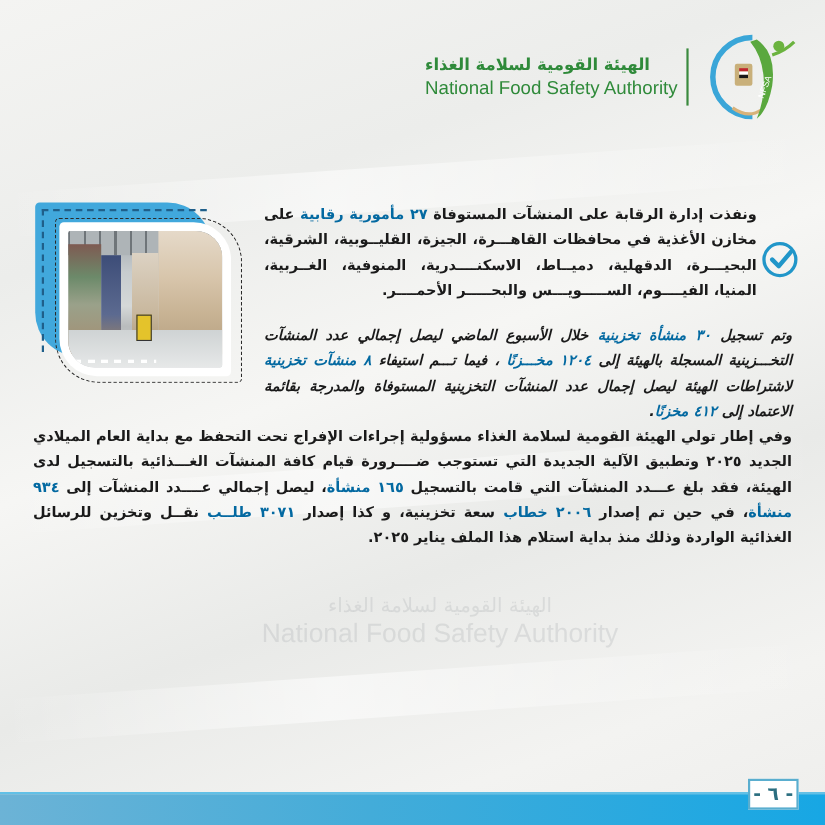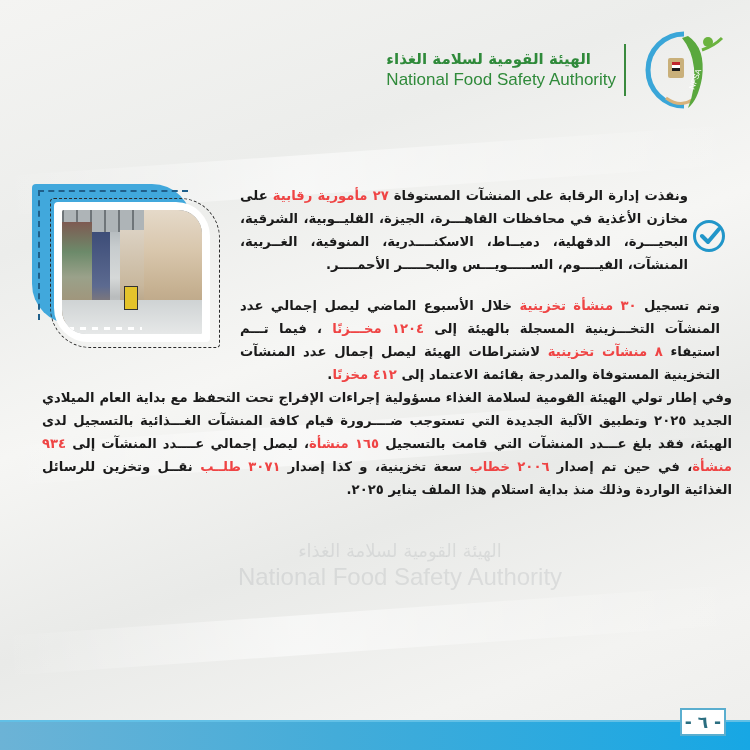--- a/index.html
+++ b/index.html
@@ -77,23 +77,23 @@
     border: 3px solid #2196c9; border-radius: 50%;
   }
   .check svg { position: absolute; left: 3px; top: 2px; }
   
   .body-text {
     position: absolute; direction: rtl; text-align: justify;
     font-family: "DejaVu Sans", sans-serif; font-size: 13.2px; line-height: 23px;
     color: #1a1a1a; font-weight: bold;
   }
   .p1 { right: 62px; top: 184px; width: 448px; }
-  .p2 { right: 30px; top: 294px; width: 690px; }
-  .p3 { right: 18px; top: 386px; width: 690px; }
-  .hl { color: #ef4444; font-weight: bold; }
+  .p2 { right: 30px; top: 294px; width: 690px; font-style: italic; }
+  .p3 { right: 30px; top: 386px; width: 690px; }
+  .hl { color: #0369a1; font-weight: bold; }
   .body-text p { text-align-last: right; }
   
   .watermark {
     position: absolute; left: 200px; top: 540px; width: 400px; text-align: center;
     color: rgba(150,155,160,0.22);
   }
   .wm-ar { font-size: 18px; direction: rtl; }
   .wm-en { font-family: "Liberation Sans", sans-serif; font-size: 24px; margin-top: 2px; }
   
   .footer-bar {
@@ -157,21 +157,21 @@
 </div>
 
 <div class="check">
   <svg width="22" height="22" viewBox="0 0 22 22">
     <path d="M3 11 L9 17 L20 4" fill="none" stroke="#2196c9" stroke-width="4" stroke-linecap="round" stroke-linejoin="round"></path>
   </svg>
 </div>
 
 <div class="body-text p1">
   <p>
-    <span>ونفذت إدارة الرقابة على المنشآت المستوفاة </span><span class="hl">٢٧ مأمورية رقابية</span><span> على مخازن الأغذية في محافظات القاهـــرة، الجيزة، القليــوبية، الشرقية، البحيـــرة، الدقهلية، دميــاط، الاسكنــــدرية، المنوفية، الغــربية، المنشآت، الفيــــوم، الســـــويـــس والبحـــــر الأحمــــر.</span>
+    <span>ونفذت إدارة الرقابة على المنشآت المستوفاة </span><span class="hl">٢٧ مأمورية رقابية</span><span> على مخازن الأغذية في محافظات القاهـــرة، الجيزة، القليــوبية، الشرقية، البحيـــرة، الدقهلية، دميــاط، الاسكنــــدرية، المنوفية، الغــربية، المنيا، الفيــــوم، الســـــويـــس والبحـــــر الأحمــــر.</span>
   </p>
 </div>
 
 <div class="body-text p2">
   <p style="padding-left:210px; margin-bottom:0;">
     <span>وتم تسجيل </span><span class="hl">٣٠ منشأة تخزينية</span><span> خلال الأسبوع الماضي ليصل إجمالي عدد المنشآت التخـــزينية المسجلة بالهيئة إلى </span><span class="hl">١٢٠٤ مخـــزنًا</span><span> ، فيما تـــم استيفاء </span><span class="hl">٨ منشآت تخزينية</span><span> لاشتراطات الهيئة ليصل إجمال عدد المنشآت التخزينية المستوفاة والمدرجة بقائمة الاعتماد إلى </span><span class="hl">٤١٢ مخزنًا</span><span>.</span>
   </p>
 </div>
 
 <div class="body-text p3">

